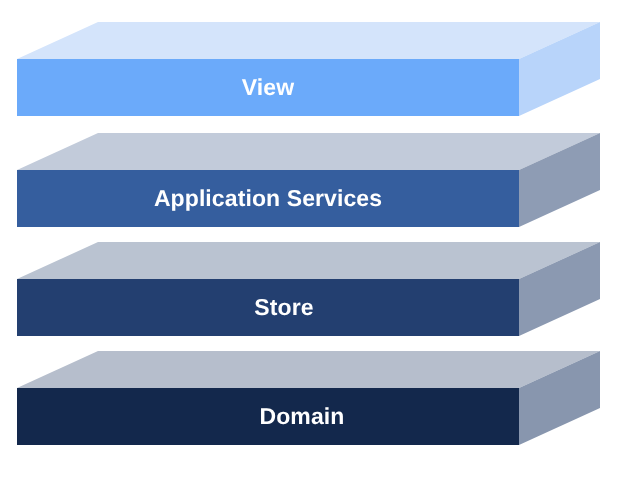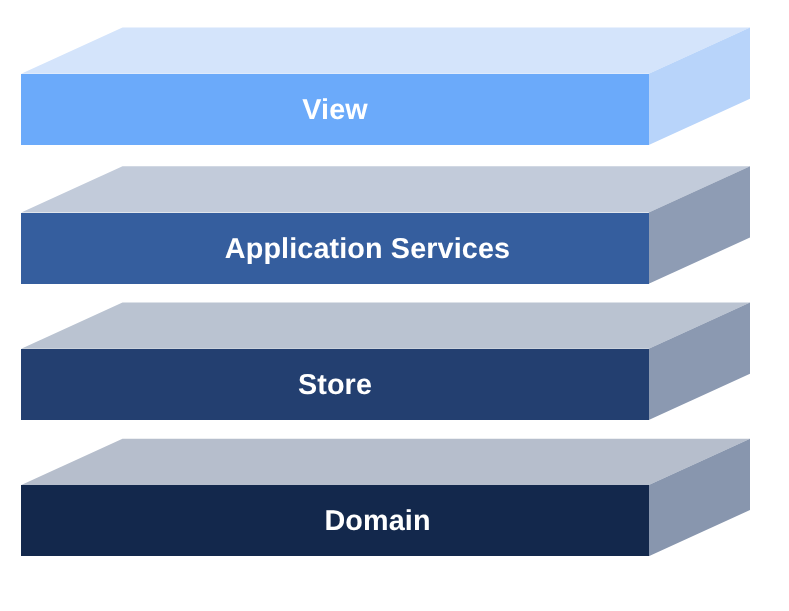--- a/index.html
+++ b/index.html
@@ -56,29 +56,29 @@
         <rect x="17" y="37" width="502" height="57" fill="#6BAAFA" shape-rendering="crispEdges"></rect>
       </svg>
       <div class="slab-label" style="left: 17px; width: 502px; top: 37px; height: 57px; color: rgb(255, 255, 255);">View</div>
     </div>
     <div class="layer-slab" style="top: 133px; height: 94px;">
       <svg width="631" height="94" viewBox="0 0 631 94">
         <polygon points="17,37 98,0 600,0 519,37" fill="#C2CBDA" shape-rendering="geometricPrecision"></polygon>
         <polygon points="519,37 600,0 600,57 519,94" fill="#8E9CB4" shape-rendering="geometricPrecision"></polygon>
         <rect x="17" y="37" width="502" height="57" fill="#355E9E" shape-rendering="crispEdges"></rect>
       </svg>
-      <div class="slab-label" style="left: 17px; width: 502px; top: 37px; height: 57px; color: rgb(255, 255, 255); margin-left: 26px;">Application Services</div>
+      <div class="slab-label" style="left: 17px; width: 502px; top: 37px; height: 57px; color: rgb(255, 255, 255);">Application Services</div>
     </div>
     <div class="layer-slab" style="top: 242px; height: 94px;">
       <svg width="631" height="94" viewBox="0 0 631 94">
         <polygon points="17,37 98,0 600,0 519,37" fill="#BAC3D1" shape-rendering="geometricPrecision"></polygon>
         <polygon points="519,37 600,0 600,57 519,94" fill="#8B99B1" shape-rendering="geometricPrecision"></polygon>
         <rect x="17" y="37" width="502" height="57" fill="#233F70" shape-rendering="crispEdges"></rect>
       </svg>
-      <div class="slab-label" style="left: 17px; width: 502px; top: 37px; height: 57px; color: rgb(255, 255, 255);">Store</div>
+      <div class="slab-label" style="left: 33px; width: 502px; top: 37px; height: 57px; color: rgb(255, 255, 255);">Store</div>
     </div>
     <div class="layer-slab" style="top: 351px; height: 94px;">
       <svg width="631" height="94" viewBox="0 0 631 94">
         <polygon points="17,37 98,0 600,0 519,37" fill="#B6BECC" shape-rendering="geometricPrecision"></polygon>
         <polygon points="519,37 600,0 600,57 519,94" fill="#8896AE" shape-rendering="geometricPrecision"></polygon>
         <rect x="17" y="37" width="502" height="57" fill="#13284C" shape-rendering="crispEdges"></rect>
       </svg>
       <div class="slab-label" style="left: 17px; width: 570px; top: 37px; height: 57px; color: rgb(255, 255, 255);">Domain</div>
     </div>
   </div>

